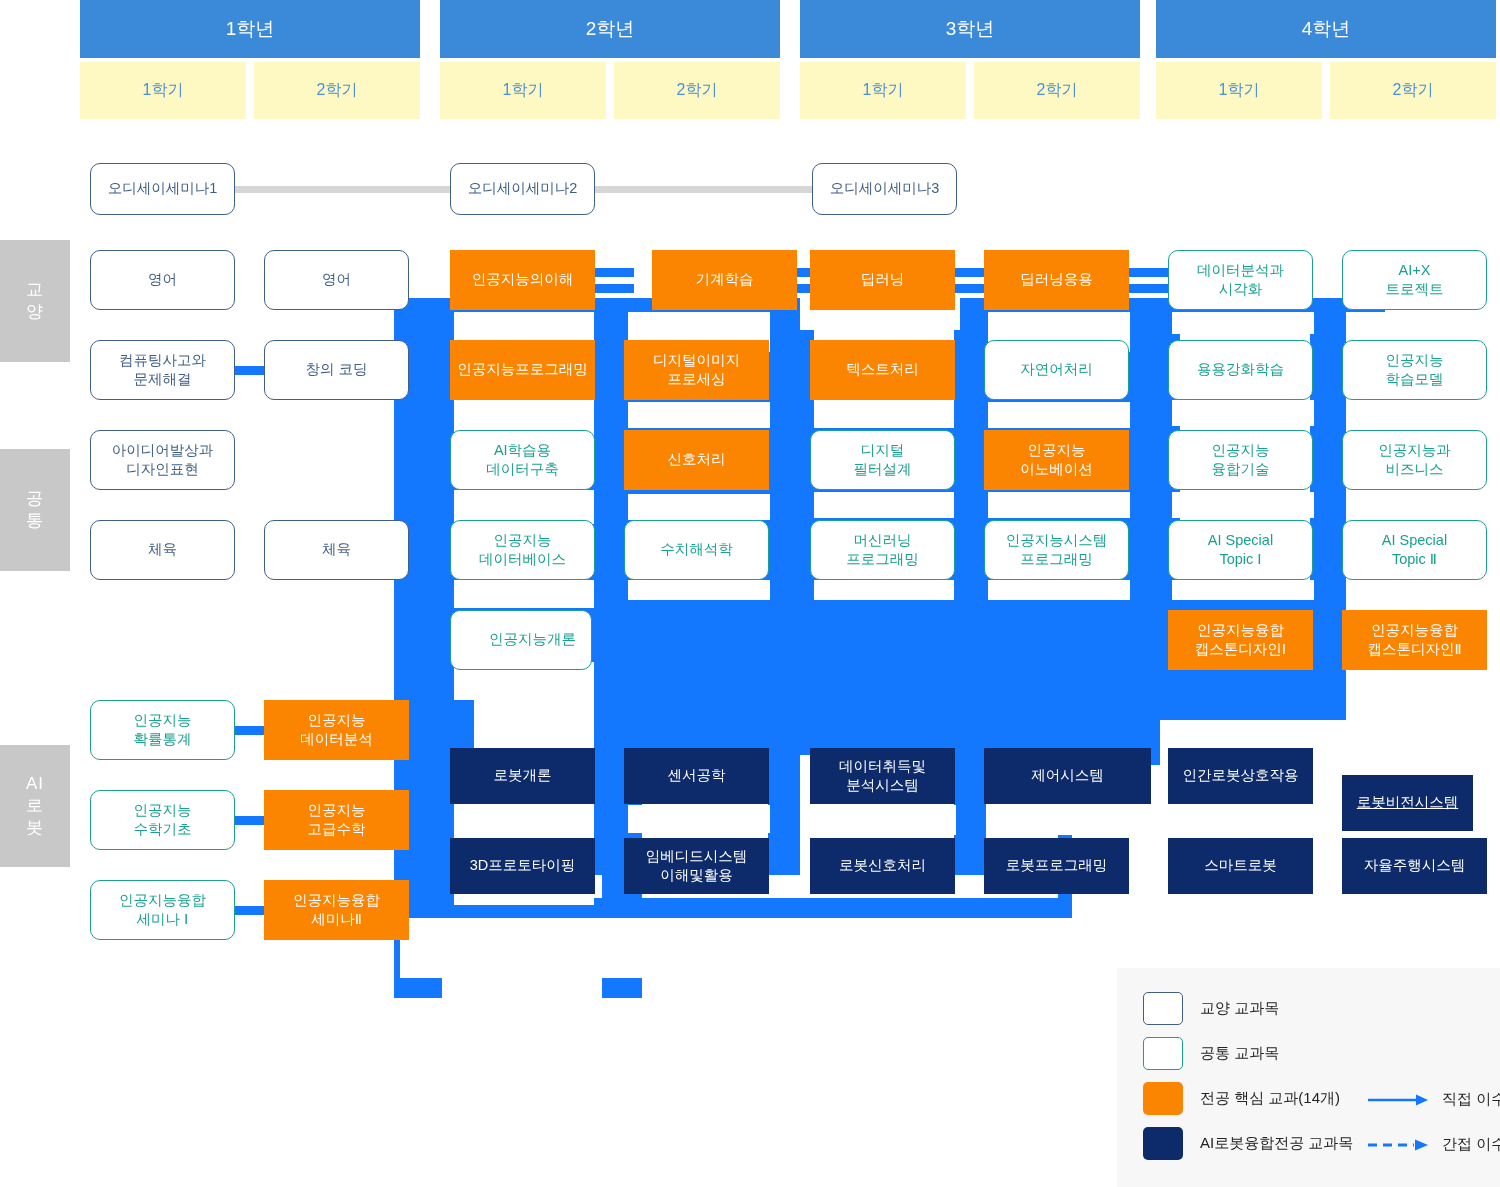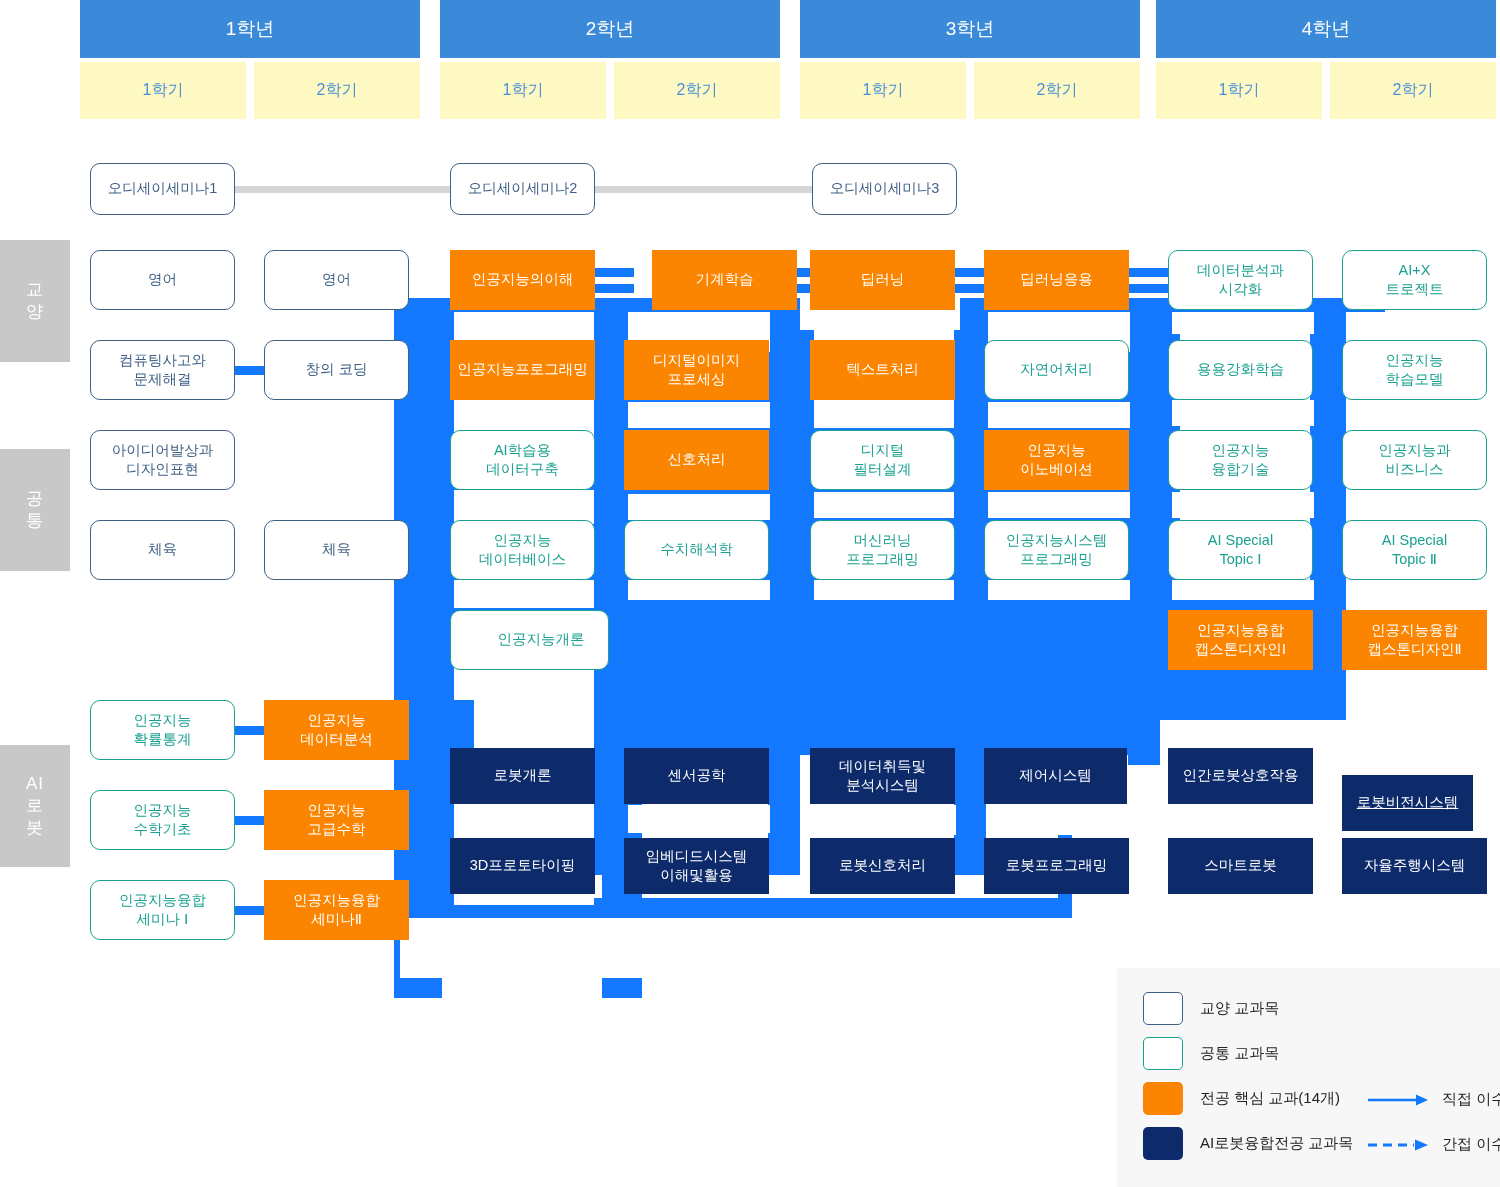--- a/index.html
+++ b/index.html
@@ -351,21 +351,21 @@
   <div class="box gongtong" style="left:984px; top:520px; width:145px; height:60px;">
       <span>인공지능시스템<br>프로그래밍</span>
     </div>
   <div class="box gongtong" style="left:1168px;top:520px; width:145px; height:60px;">
       <span>AI Special<br>Topic Ⅰ</span>
     </div>
   <div class="box gongtong" style="left:1342px;top:520px; width:145px; height:60px;">
       <span>AI Special<br>Topic Ⅱ</span>
     </div>
 
-  <div class="box gongtong" style="left:450px; top:610px; width:159px; height:60px;padding-left:27px;">
+  <div class="box gongtong" style="left:450px; top:610px; width:142px; height:60px;padding-left:27px;">
       <span>인공지능개론</span>
     </div>
   <div class="box core" style="left:1168px;top:610px; width:145px; height:60px;">
       <span>인공지능융합<br>캡스톤디자인Ⅰ</span>
     </div>
   <div class="box core" style="left:1342px;top:610px; width:145px; height:60px;">
       <span>인공지능융합<br>캡스톤디자인Ⅱ</span>
     </div>
 
   <div class="box gongtong" style="left:90px;  top:700px; width:145px; height:60px;">
@@ -398,21 +398,21 @@
 
   <div class="box major" style="left:450px; top:748px; width:145px; height:56px;">
       <span>로봇개론</span>
     </div>
   <div class="box major" style="left:624px; top:748px; width:145px; height:56px;">
       <span>센서공학</span>
     </div>
   <div class="box major" style="left:810px; top:748px; width:145px; height:56px;">
       <span>데이터취득및<br>분석시스템</span>
     </div>
-  <div class="box major" style="left:984px; top:748px; width:143px; height:56px;">
+  <div class="box major" style="left:984px; top:748px; width:167px; height:56px;">
       <span>제어시스템</span>
     </div>
   <div class="box major" style="left:1168px;top:748px; width:145px; height:56px;">
       <span>인간로봇상호작용</span>
     </div>
   <div class="box major" style="left:1342px;top:775px; width:131px; height:56px;text-decoration:underline;">
       <span>로봇비전시스템</span>
     </div>
 
   <div class="box major" style="left:450px; top:838px; width:145px; height:56px;">

